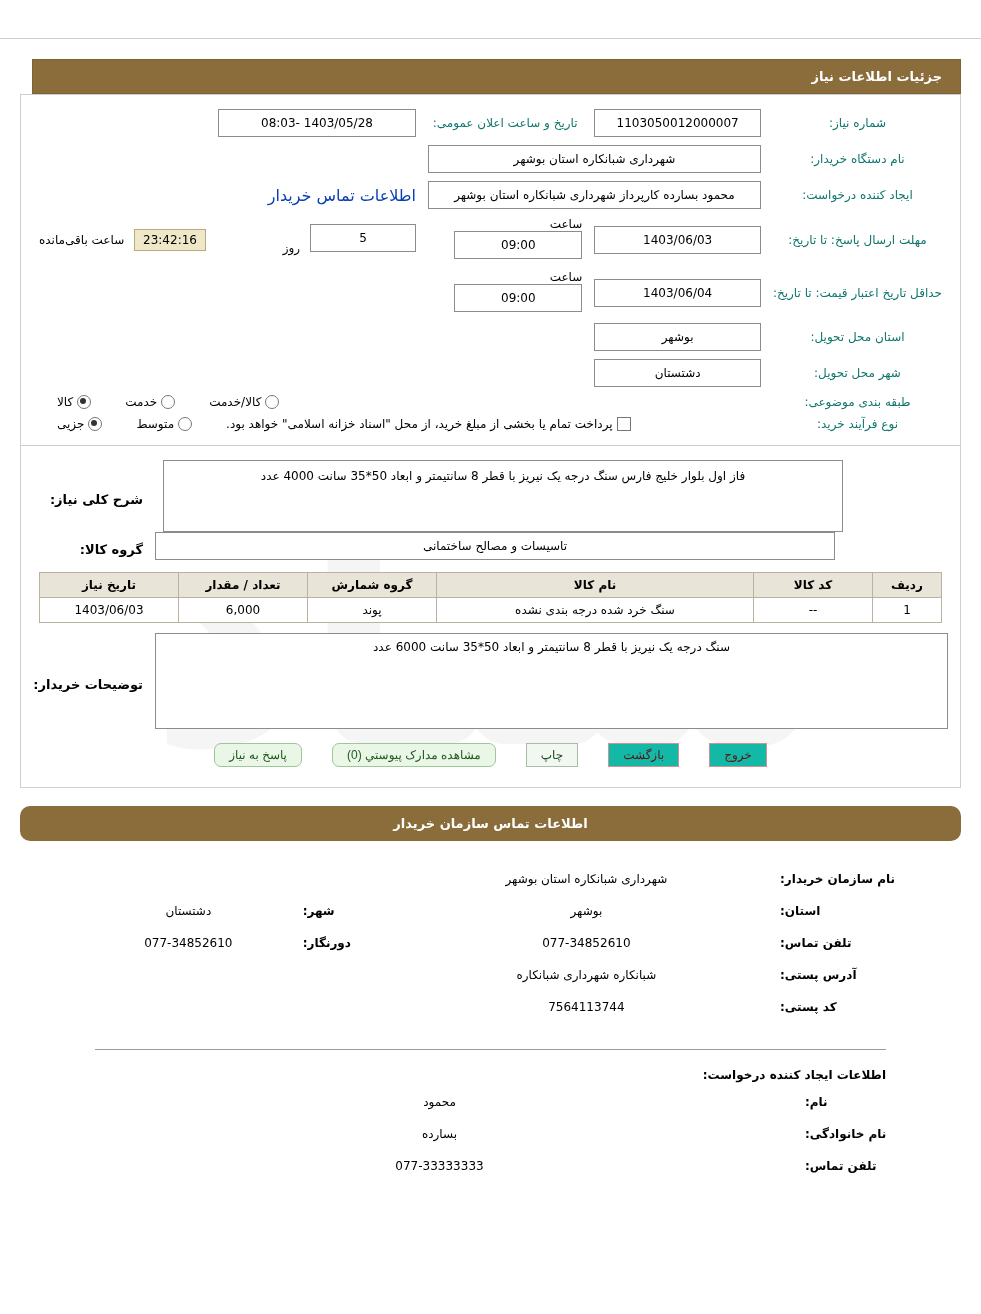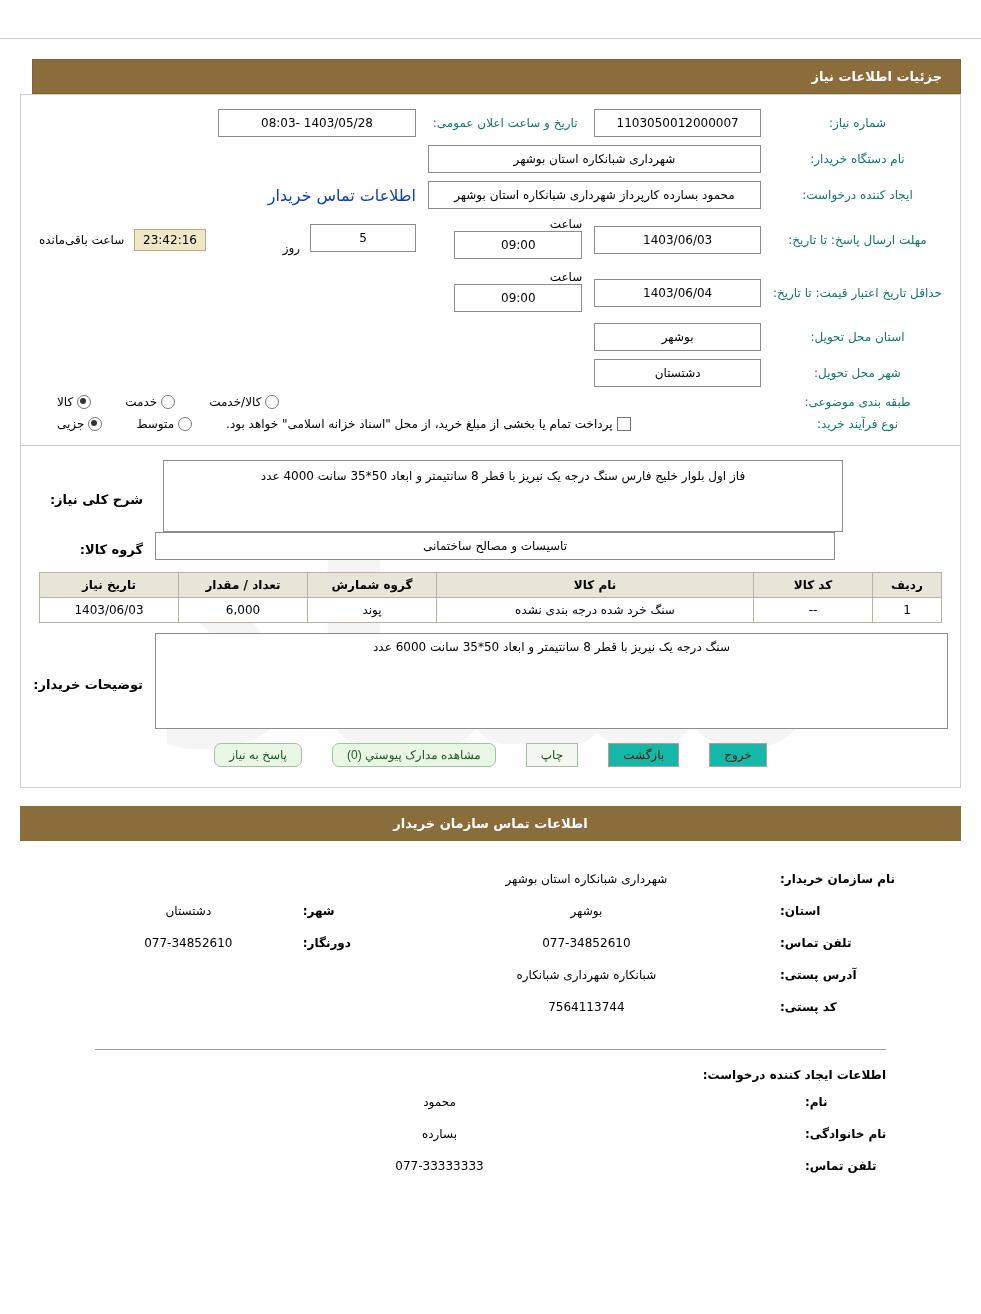--- a/index.html
+++ b/index.html
@@ -219,20 +219,21 @@
   .btn.pink { background: #14b8a6; border-color: #cf9393; color: #5e1212;}
 
   .contact-title {
     background: #8a6d3b;
     color: #fff;
     font-size: 13px;
     font-weight: bold;
     padding: 10px 18px;
     text-align: center;
     margin: 18px 0 0 0;
+    border-radius: 10px;
   }
   .contact-wrap {
     padding: 22px 60px 10px 60px;
   }
   table.contact {
     width: 100%;
     border-collapse: collapse;
     font-size: 12px;
   }
   table.contact td {

